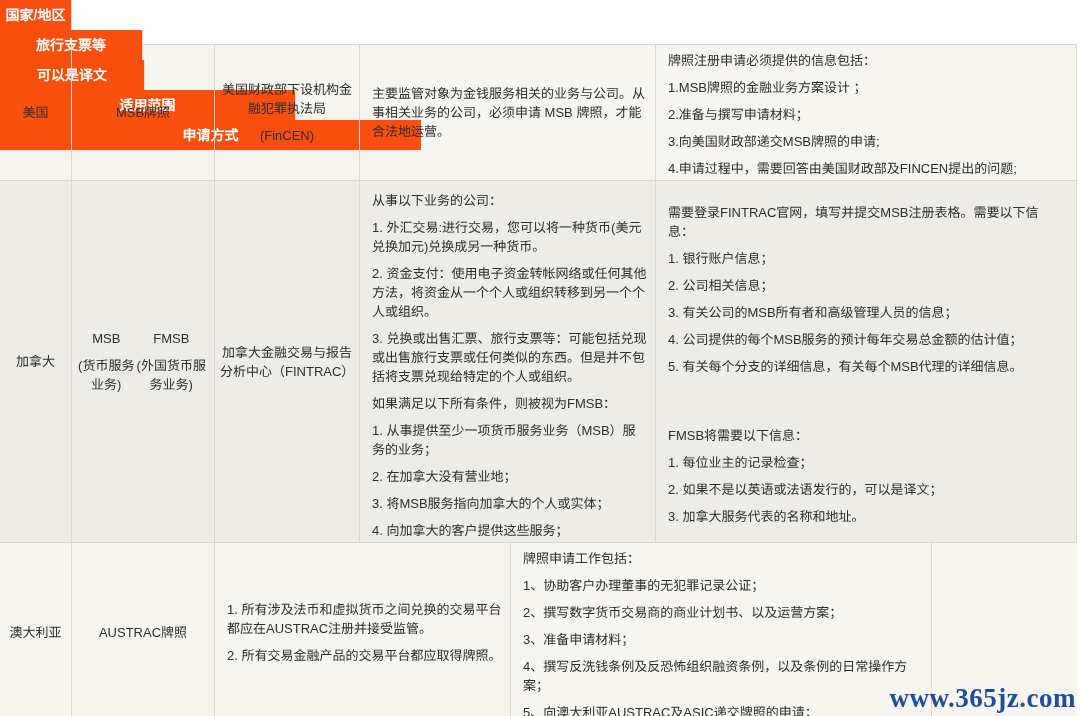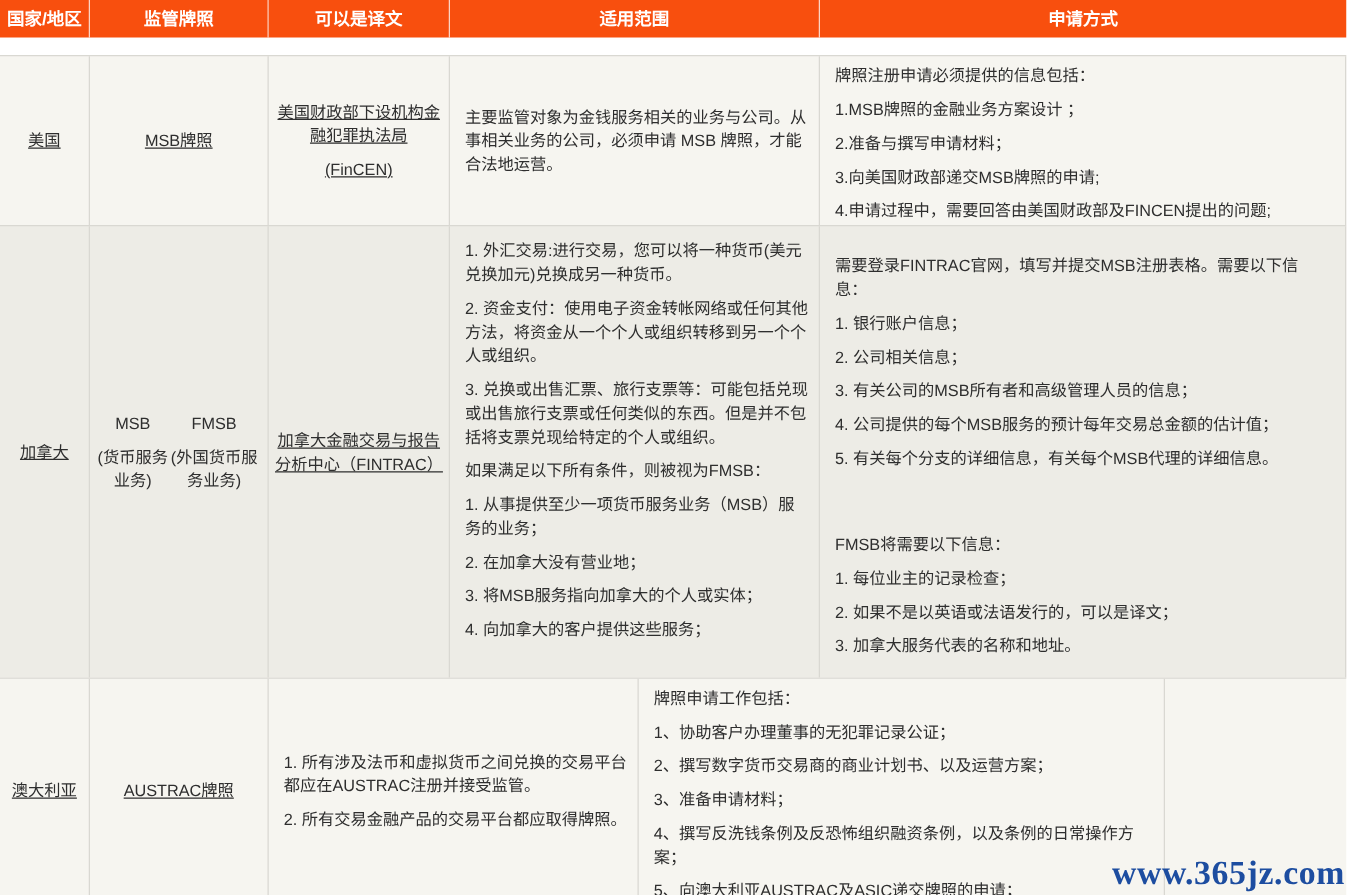--- a/index.html
+++ b/index.html
@@ -10,36 +10,36 @@
     --text:#2e2e2e;
     --strip:#e8e7e1;
     --wm:#1d4da0;
   }
   *{margin:0;padding:0;box-sizing:border-box;}
   html,body{width:1080px;height:716px;overflow:hidden;background:#ffffff;}
   body{font-family:"Liberation Sans","DejaVu Sans",sans-serif;color:var(--text);font-size:13px;}
   .page{position:relative;width:1080px;height:716px;background:#ffffff;}
   .tbl{width:1077px;}
   
-  .hrow{display:flex;height:44px;}
+  .hrow{display:flex;height:44px;flex-direction:column;}
   .hcell{height:30px;line-height:30px;text-align:center;color:#ffffff;font-weight:bold;
          font-size:14px;background:var(--hdr);border-right:1px solid rgba(255,255,255,.75);}
   .hcell:last-child{border-right:none;}
   
   .trow{display:flex;border-top:1px solid var(--border);}
   .light{background:var(--rowlight);}
   .dark{background:var(--rowdark);}
   .tcell{height:100%;border-right:1px solid var(--border);overflow:hidden;}
   .tcell:last-child{border-right:1px solid var(--border);}
   
   .w0{width:72px;}.w1{width:143px;}.w2{width:145px;}.w3{width:296px;}.w4{width:421px;}
   
   .para{margin:0 0 8px;line-height:19px;}
   .grp .para:last-child{margin-bottom:0;}
-  .s-center{display:flex;flex-direction:column;justify-content:center;align-items:flex-start;text-align:center;padding:0 6px;text-decoration:underline;}
+  .s-center{display:flex;flex-direction:column;justify-content:center;align-items:flex-start;text-align:center;padding:0 6px;}
   .s-center .grp{width:100%;}
   .w2.s-center{padding:0 5px;}
   .s-middle{display:flex;flex-direction:column;justify-content:center;text-align:left;padding:0 8px 0 12px;}
   .s-top{padding:6px 12px 0 12px;text-align:left;}
   .w3.s-top{padding:10px 8px 0 12px;}
   .s-top .grp .para:last-child{margin-bottom:0;}
   .s-spread{display:flex;justify-content:space-around;align-items:center;text-align:center;padding:0 6px;}
   .s-between{display:flex;flex-direction:column;justify-content:space-between;text-align:left;padding:22px 12px 16px 12px;}
   
   .strip{width:1077px;height:7px;background:var(--strip);border-top:1px solid var(--border);}
@@ -47,21 +47,21 @@
   .watermark{position:absolute;right:4px;bottom:2px;font-family:"Liberation Serif","DejaVu Serif",serif;
              font-size:27px;font-weight:700;color:var(--wm);letter-spacing:.5px;}
 </style>
 </head>
 <body>
 
 <div class="page">
   <div class="tbl" id="tbl">
       <div class="hrow">
         <div class="hcell w0">国家/地区</div>
-        <div class="hcell w1">监管牌照</div>
+        <div class="hcell w1">旅行支票等</div>
         <div class="hcell w2">可以是译文</div>
         <div class="hcell w3">适用范围</div>
         <div class="hcell w4">申请方式</div>
       </div>
       <div class="trow light" style="height: 136px;">
         <div class="tcell w0 s-center">
           <div class="grp">
             <p class="para">美国</p>
           </div>
         </div>
@@ -107,20 +107,21 @@
             <p class="para">(外国货币服务业务)</p>
           </div>
         </div>
         <div class="tcell w2 s-center">
           <div class="grp">
             <p class="para">加拿大金融交易与报告分析中心（FINTRAC）</p>
           </div>
         </div>
         <div class="tcell w3 s-top">
           <div class="grp">
+            <p class="para">从事以下业务的公司：</p>
             <p class="para">1. 外汇交易:进行交易，您可以将一种货币(美元兑换加元)兑换成另一种货币。</p>
             <p class="para">2. 资金支付：使用电子资金转帐网络或任何其他方法，将资金从一个个人或组织转移到另一个个人或组织。</p>
             <p class="para">3. 兑换或出售汇票、旅行支票等：可能包括兑现或出售旅行支票或任何类似的东西。但是并不包括将支票兑现给特定的个人或组织。</p>
             <p class="para">如果满足以下所有条件，则被视为FMSB：</p>
             <p class="para">1. 从事提供至少一项货币服务业务（MSB）服务的业务；</p>
             <p class="para">2. 在加拿大没有营业地；</p>
             <p class="para">3. 将MSB服务指向加拿大的个人或实体；</p>
             <p class="para">4. 向加拿大的客户提供这些服务；</p>
           </div>
         </div>

